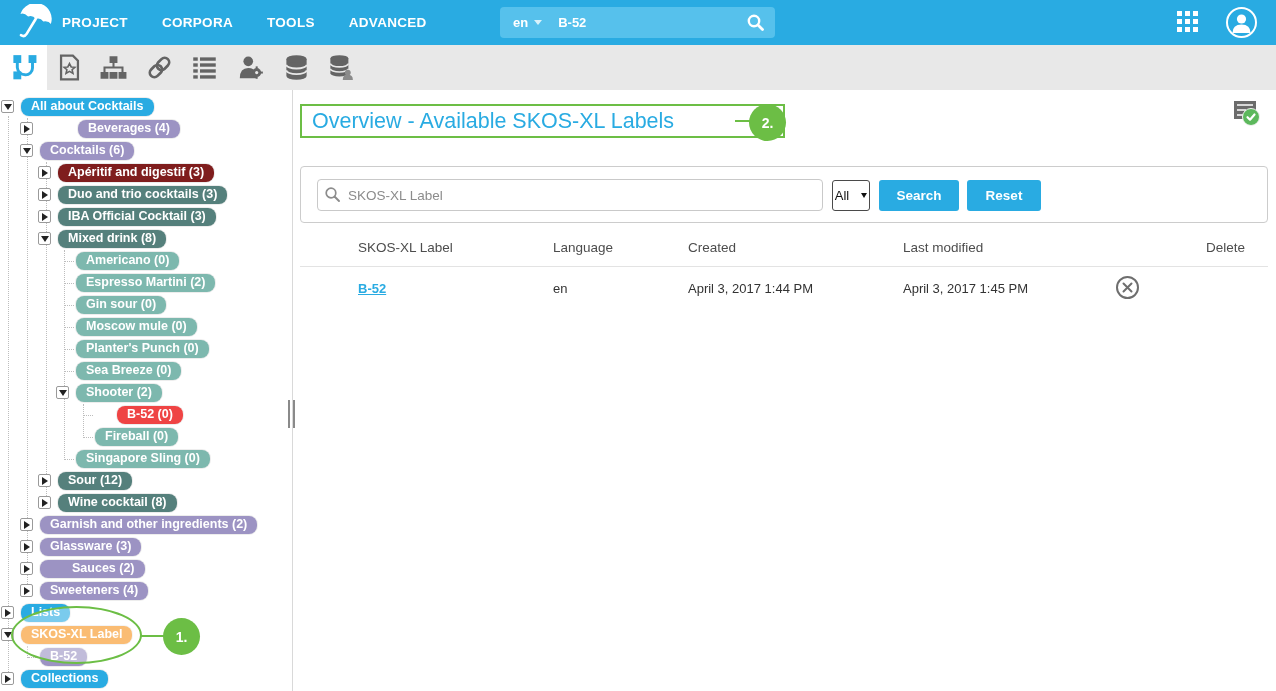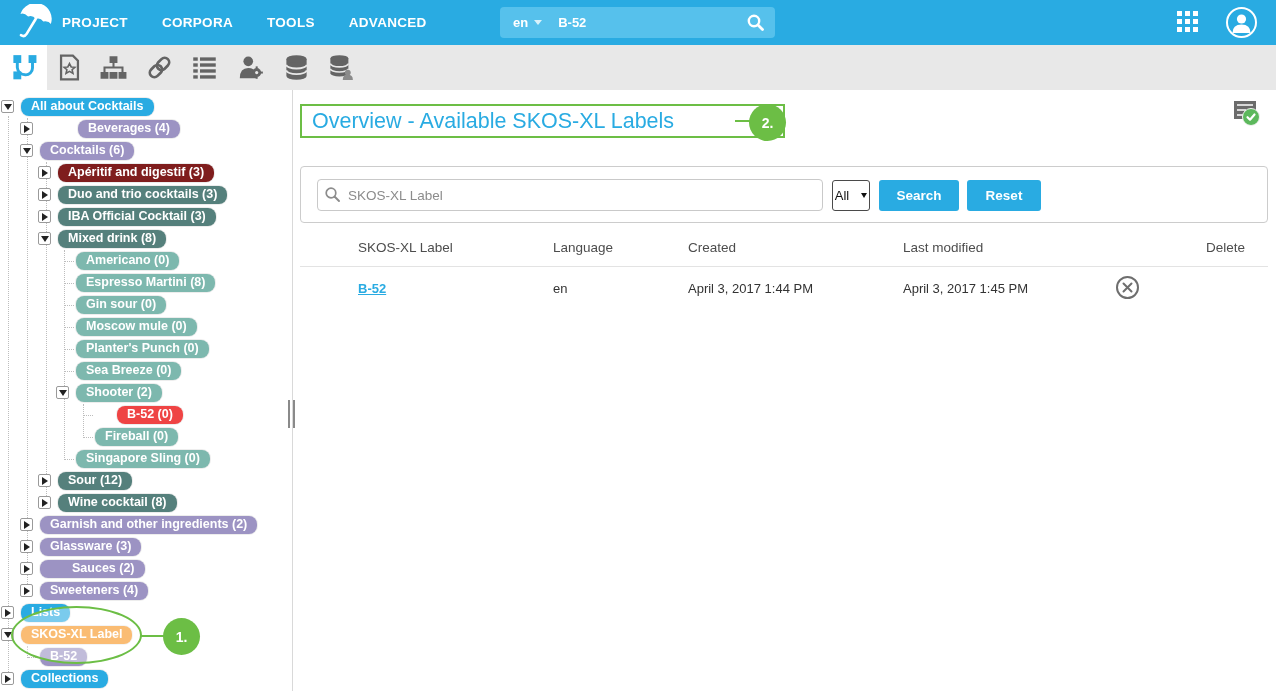--- a/index.html
+++ b/index.html
@@ -277,21 +277,21 @@
           <span class="tri-down"></span>
         </div>
         <div class="pill" style="left: 58px; top: 140px; background: rgb(85, 128, 124);">Mixed drink (8)</div>
       </div>
       <div class="tree-node">
         <div class="leaf-stub" style="left: 64px; top: 171px; width: 10px;"></div>
         <div class="pill" style="left: 76px; top: 162px; background: rgb(125, 184, 174);">Americano (0)</div>
       </div>
       <div class="tree-node">
         <div class="leaf-stub" style="left: 64px; top: 193px; width: 10px;"></div>
-        <div class="pill" style="left: 76px; top: 184px; background: rgb(125, 184, 174);">Espresso Martini (8)</div>
+        <div class="pill" style="left: 76px; top: 184px; background: rgb(125, 184, 174);">Espresso Martini (2)</div>
       </div>
       <div class="tree-node">
         <div class="leaf-stub" style="left: 64px; top: 215px; width: 10px;"></div>
         <div class="pill" style="left: 76px; top: 206px; background: rgb(125, 184, 174);">Gin sour (0)</div>
       </div>
       <div class="tree-node">
         <div class="leaf-stub" style="left: 64px; top: 237px; width: 10px;"></div>
         <div class="pill" style="left: 76px; top: 228px; background: rgb(125, 184, 174);">Moscow mule (0)</div>
       </div>
       <div class="tree-node">

